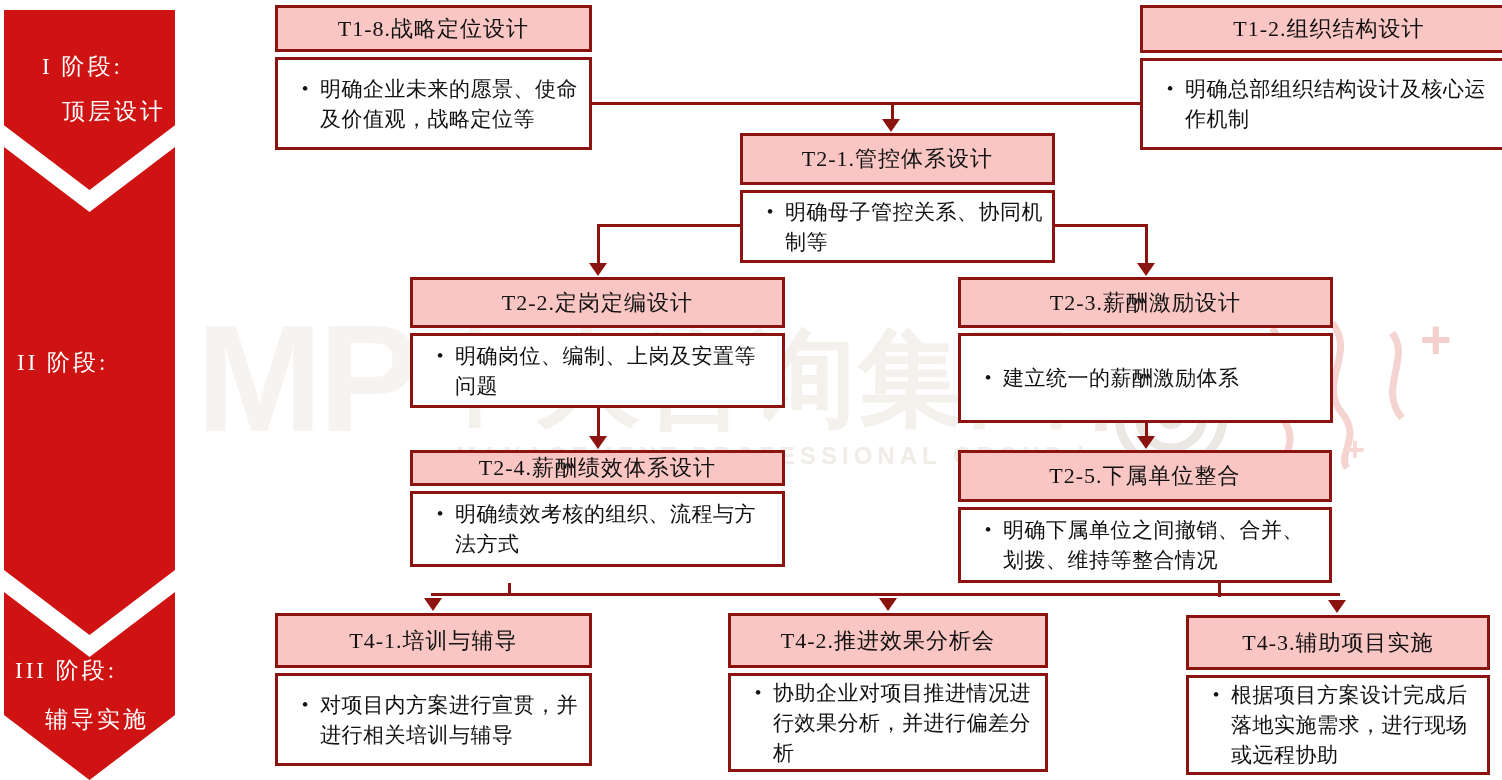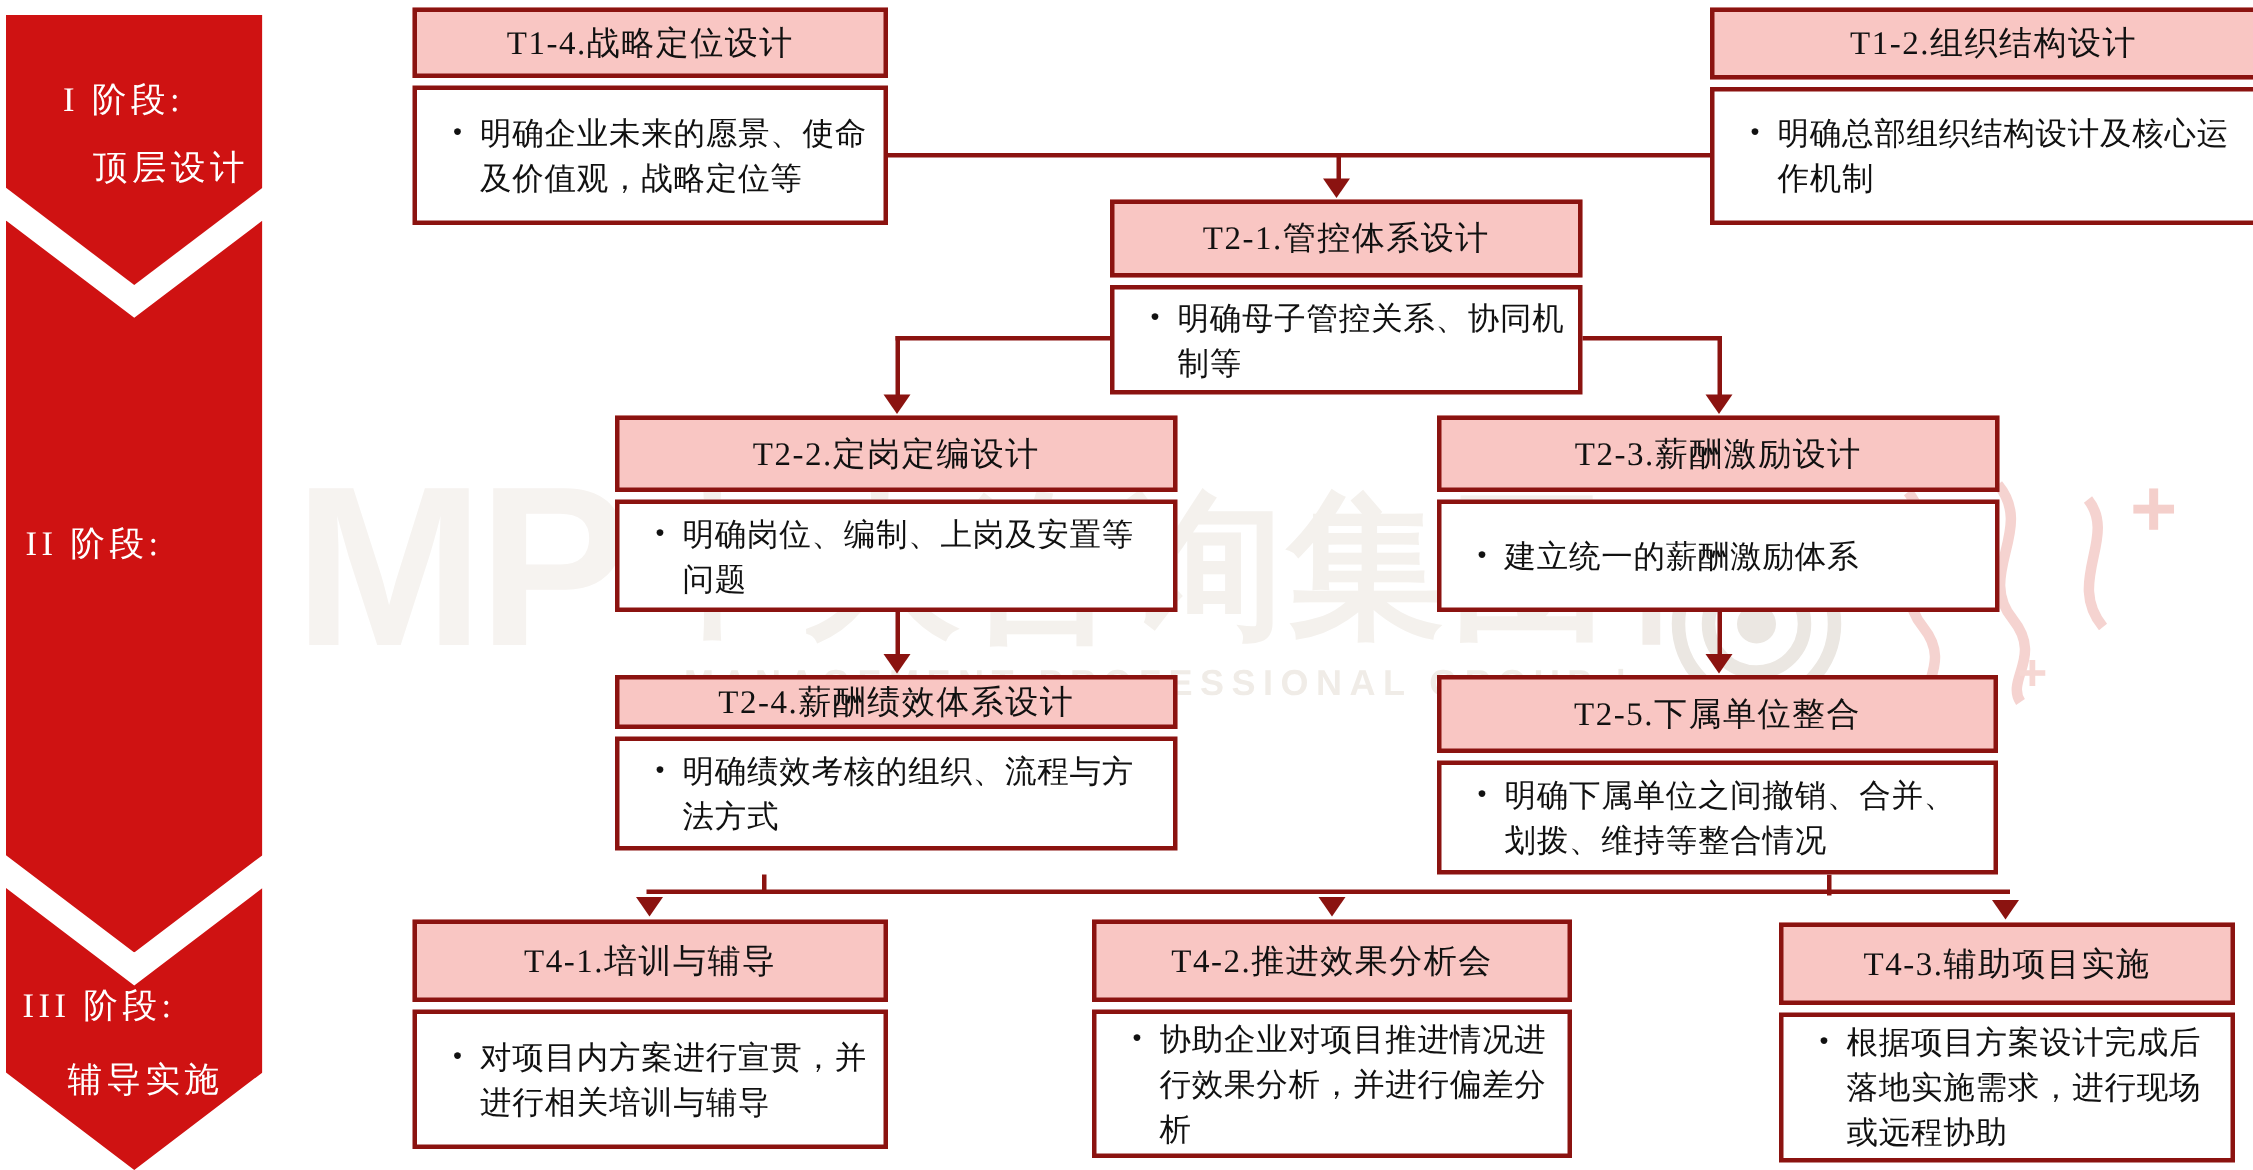--- a/index.html
+++ b/index.html
@@ -117,21 +117,21 @@
   <div class="arrow-down" style="left:1137px;top:436px;"></div>
 
   <div class="ln" style="left:508px;top:583px;width:3px;height:12px;"></div>
   <div class="ln" style="left:1218px;top:583px;width:3px;height:14px;"></div>
   <div class="ln" style="left:431px;top:593px;width:909px;height:3px;"></div>
   <div class="arrow-down" style="left:424px;top:598px;"></div>
   <div class="arrow-down" style="left:879px;top:598px;"></div>
   <div class="arrow-down" style="left:1328px;top:600px;"></div>
 
   <div class="node" style="left:275px;top:5px;width:317px;">
-    <div class="node-header" style="height:47px;">T1-4.战略定位设计</div>
+    <div class="node-header" style="height:47px;">T1-8.战略定位设计</div>
     <div class="node-body" style="height:93px;">
       <div class="bullet-row">
           <span class="marker"></span>
           <span class="bullet-text">明确企业未来的愿景、使命及价值观，战略定位等</span>
         </div>
     </div>
   </div>
 
   <div class="node" style="left:1140px;top:5px;width:378px;">
     <div class="node-header" style="height:48px;">T1-2.组织结构设计</div>
@@ -158,21 +158,21 @@
     <div class="node-body" style="height:75px;">
       <div class="bullet-row">
           <span class="marker"></span>
           <span class="bullet-text">明确岗位、编制、上岗及安置等问题</span>
         </div>
     </div>
   </div>
 
   <div class="node" style="left:958px;top:277px;width:375px;">
     <div class="node-header" style="height:51px;">T2-3.薪酬激励设计</div>
-    <div class="node-body" style="height:75px;">
+    <div class="node-body" style="height:90px;">
       <div class="bullet-row">
           <span class="marker"></span>
           <span class="bullet-text">建立统一的薪酬激励体系</span>
         </div>
     </div>
   </div>
 
   <div class="node" style="left:410px;top:450px;width:375px;">
     <div class="node-header" style="height:36px;">T2-4.薪酬绩效体系设计</div>
     <div class="node-body" style="height:76px;">

